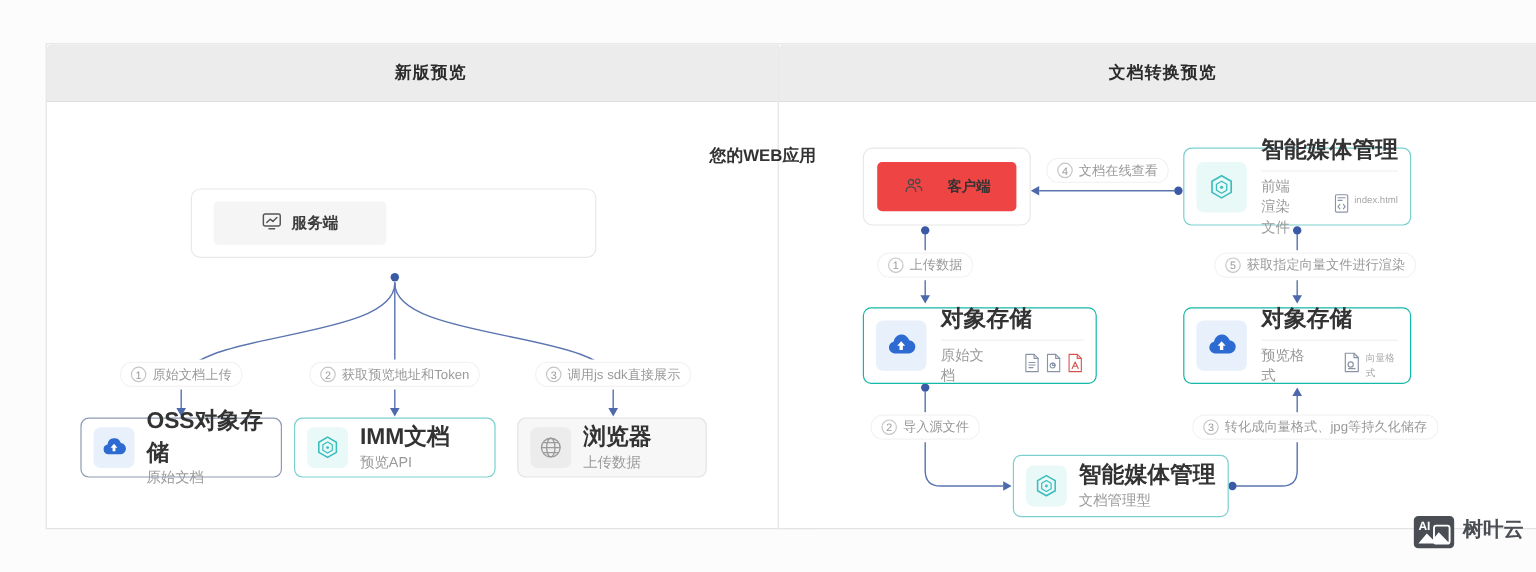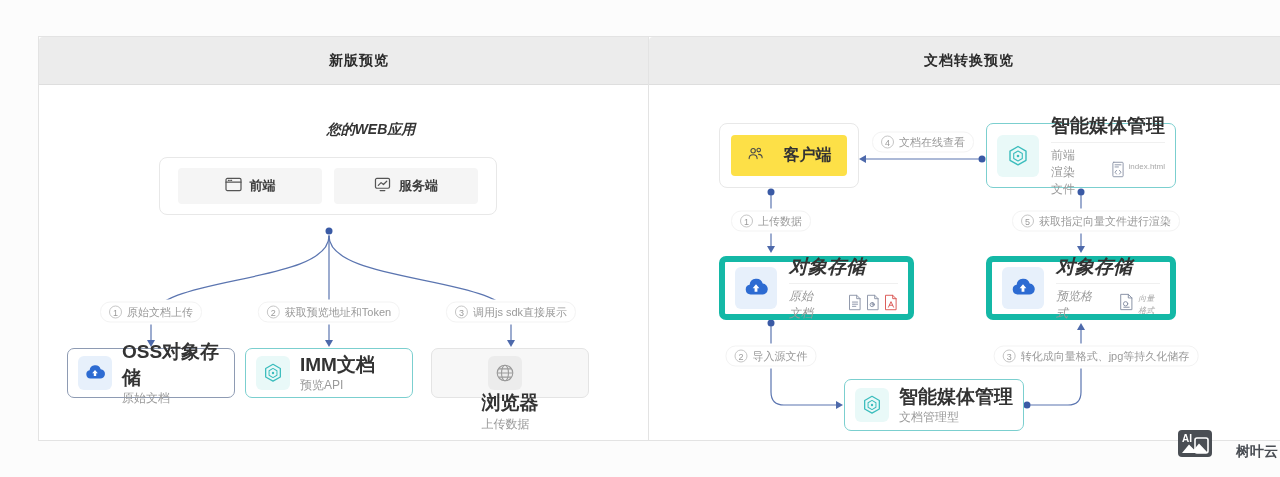--- a/index.html
+++ b/index.html
@@ -13,43 +13,43 @@
   .panel-body { position:relative; width:100%; height:356px; }
 
   svg.wires { position:absolute; left:0; top:0; z-index:1; }
   .wire { stroke:#5b75b0; stroke-width:1.2; fill:none; }
   .dot { fill:#3a5aa5; }
   .ah { fill:#4d69ab; }
 
   .pill { position:absolute; transform:translate(-50%,-50%); z-index:3; background:#fff; border:1px solid #f3f3f3; border-radius:10px; padding:2px 8px; display:inline-flex; align-items:center; white-space:nowrap; font-size:11px; color:#9a9a9a; box-shadow:0 0 0 2px #fff; }
   .num { display:inline-flex; align-items:center; justify-content:center; width:13px; height:13px; border:1px solid #c6c6c6; border-radius:50%; font-size:9px; color:#9a9a9a; margin-right:5px; flex:none; }
 
-  .app-heading { position:absolute; top:36px; left:12px; width:100%; text-align:center; font-size:14px; font-weight:bold; color:#333; z-index:2;font-style:italic; }
+  .app-heading { position:absolute; top:36px; left:1px; width:100%; text-align:right; font-size:14px; font-weight:bold; color:#333; z-index:2; }
   .app-container { position:absolute; left:120px; top:72px; width:338px; height:58px; border:1px solid #e8e8e8; border-radius:8px; background:#fff; display:flex; align-items:center; justify-content:space-between; padding:0 18px; z-index:2; }
   .app-btn { width:144px; height:36px; background:#f5f5f5; border-radius:4px; display:flex; align-items:center; justify-content:center; gap:8px; font-size:13px; font-weight:bold; color:#3d3d3d; }
 
   .node { position:absolute; z-index:2; background:#fff; border-radius:7px; display:flex; align-items:center; padding:7px 10px; }
   .tile { flex:none; display:flex; align-items:center; justify-content:center; border-radius:6px; }
   .tile.sm { width:34px; height:34px; margin-right:10px; }
   .tile.md { width:42px; height:42px; margin-right:12px; }
   .tile.blue { background:#e7f0fb; } .tile.teal { background:#e9f9f8; } .tile.gray { background:#ececec; }
   .node-text { flex:1; min-width:0; }
   .node-title { font-size:19px; font-weight:bold; color:#333; line-height:1.35; }
   .node-sub { font-size:12px; color:#9a9a9a; line-height:1.4; display:flex; align-items:center; gap:21px; }
   .node .divided { border-bottom:1px solid #f0f0f0; padding-bottom:3px; margin-bottom:4px; }
-  .b-blue { border:6px solid #14b8a6;font-style:italic; } .b-teal { border:1px solid #7bcfcf; }
-  .b-grayblue { border:1px solid #8e9bb3; } .b-gray { border:1px solid #e4e4e4; background:#f7f7f7;flex-direction:column; }
+  .b-blue { border:1px solid #14b8a6; } .b-teal { border:1px solid #7bcfcf; }
+  .b-grayblue { border:1px solid #8e9bb3; } .b-gray { border:1px solid #e4e4e4; background:#f7f7f7; }
   .tiny-label { font-size:8px; color:#a8a8a8; }
   .file-row { display:flex; align-items:flex-start; gap:4px; margin-left:4px; }
 
   .client-node { position:absolute; z-index:2; background:#fff; border:1px solid #e8e8e8; border-radius:8px; padding:11px; }
-  .client-inner { width:100%; height:100%; background:#fde047; border-radius:4px; display:flex; align-items:center; justify-content:center; gap:20px; font-size:16px; font-weight:bold; color:#333; }
-
-  .watermark { position:absolute; left:1178px; top:430px; display:flex; align-items:flex-end; gap:24px; z-index:5; }
-  .wm-text { font-size:14px; font-weight:bold; color:#4a4e54; }
+  .client-inner { width:100%; height:100%; background:#ef4444; border-radius:4px; display:flex; align-items:center; justify-content:center; gap:20px; font-size:12px; font-weight:bold; color:#333; }
+
+  .watermark { position:absolute; left:1178px; top:430px; display:flex; align-items:flex-start; gap:7px; z-index:5; }
+  .wm-text { font-size:17px; font-weight:bold; color:#4a4e54; }
 </style>
 </head>
 <body>
 
 <div class="stage">
 
   <div class="panel left">
     <div class="panel-header">
       <div class="panel-title">新版预览</div>
     </div>
@@ -61,30 +61,20 @@
         <path class="wire" d="M290,151 C290,200 112,190 112,235 V258"></path>
         <path class="wire" d="M290,151 C290,200 472,190 472,235 V258"></path>
         <polygon class="ah" points="108,255 116,255 112,262"></polygon>
         <polygon class="ah" points="286,255 294,255 290,262"></polygon>
         <polygon class="ah" points="468,255 476,255 472,262"></polygon>
       </svg>
 
       <div class="app-heading">您的WEB应用</div>
 
       <div class="app-container">
-        <div class="app-btn">
-          <span>
-            <svg width="17" height="15" viewBox="0 0 18 16" fill="none" stroke="#555" stroke-width="1.3" stroke-linecap="round">
-                <rect x="1" y="1.5" width="16" height="13" rx="1.5"></rect>
-                <path d="M1 5.5h16"></path>
-                <path d="M3.5 3.5h1M6 3.5h1"></path>
-              </svg>
-          </span>
-          <span>前端</span>
-        </div>
         <div class="app-btn">
           <span>
             <svg width="17" height="15" viewBox="0 0 18 16" fill="none" stroke="#555" stroke-width="1.3" stroke-linecap="round" stroke-linejoin="round">
                 <rect x="1.5" y="1.5" width="15" height="10.5" rx="1.5"></rect>
                 <path d="M4.5 9l3-3 2.5 2 3.5-3.5"></path>
                 <path d="M6.5 14.5h5"></path>
               </svg>
           </span>
           <span>服务端</span>
         </div>

